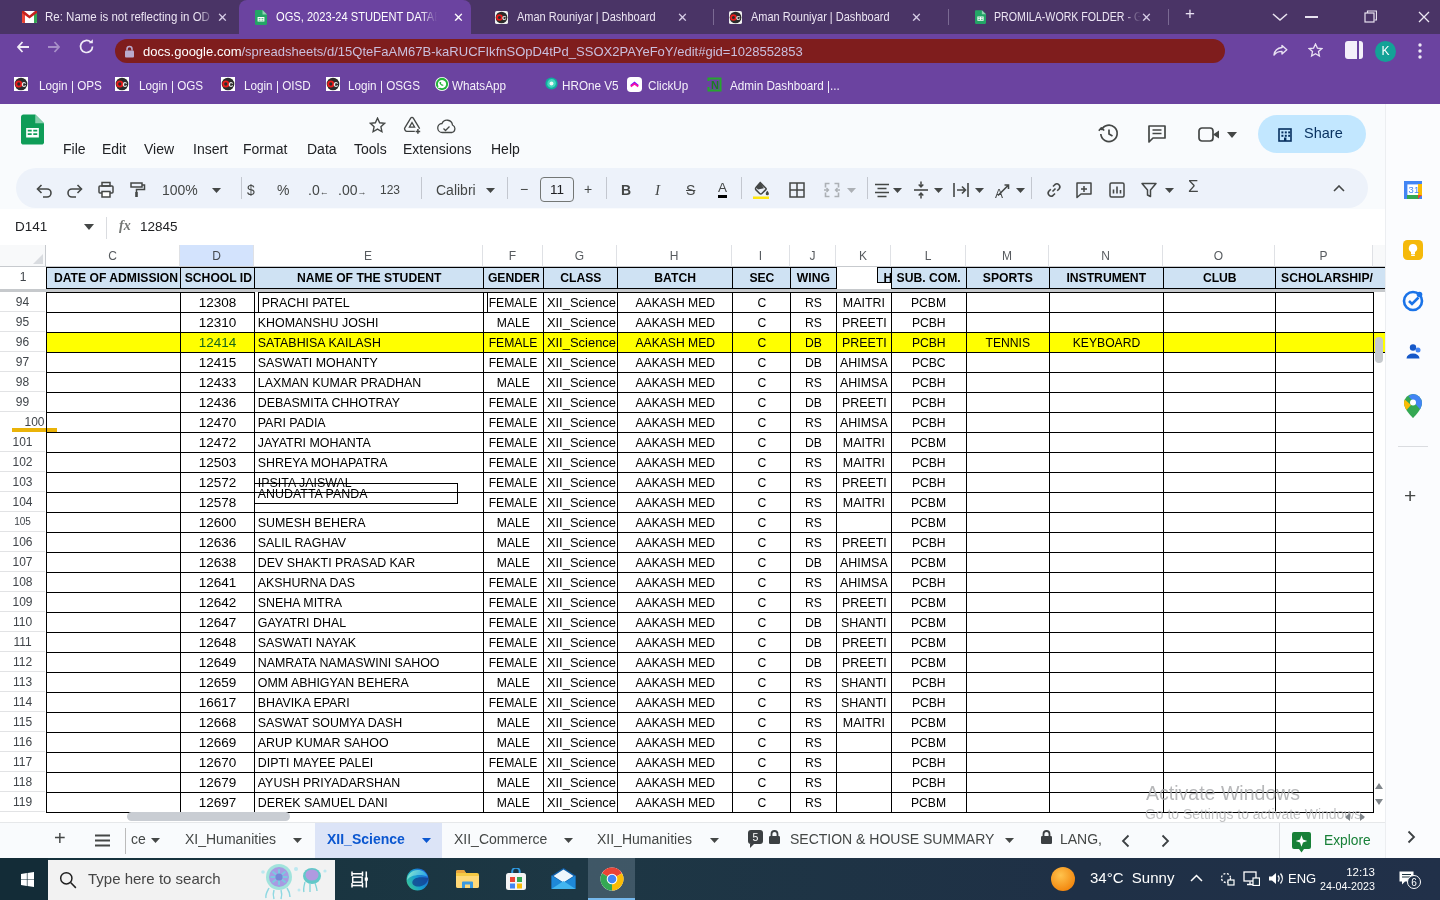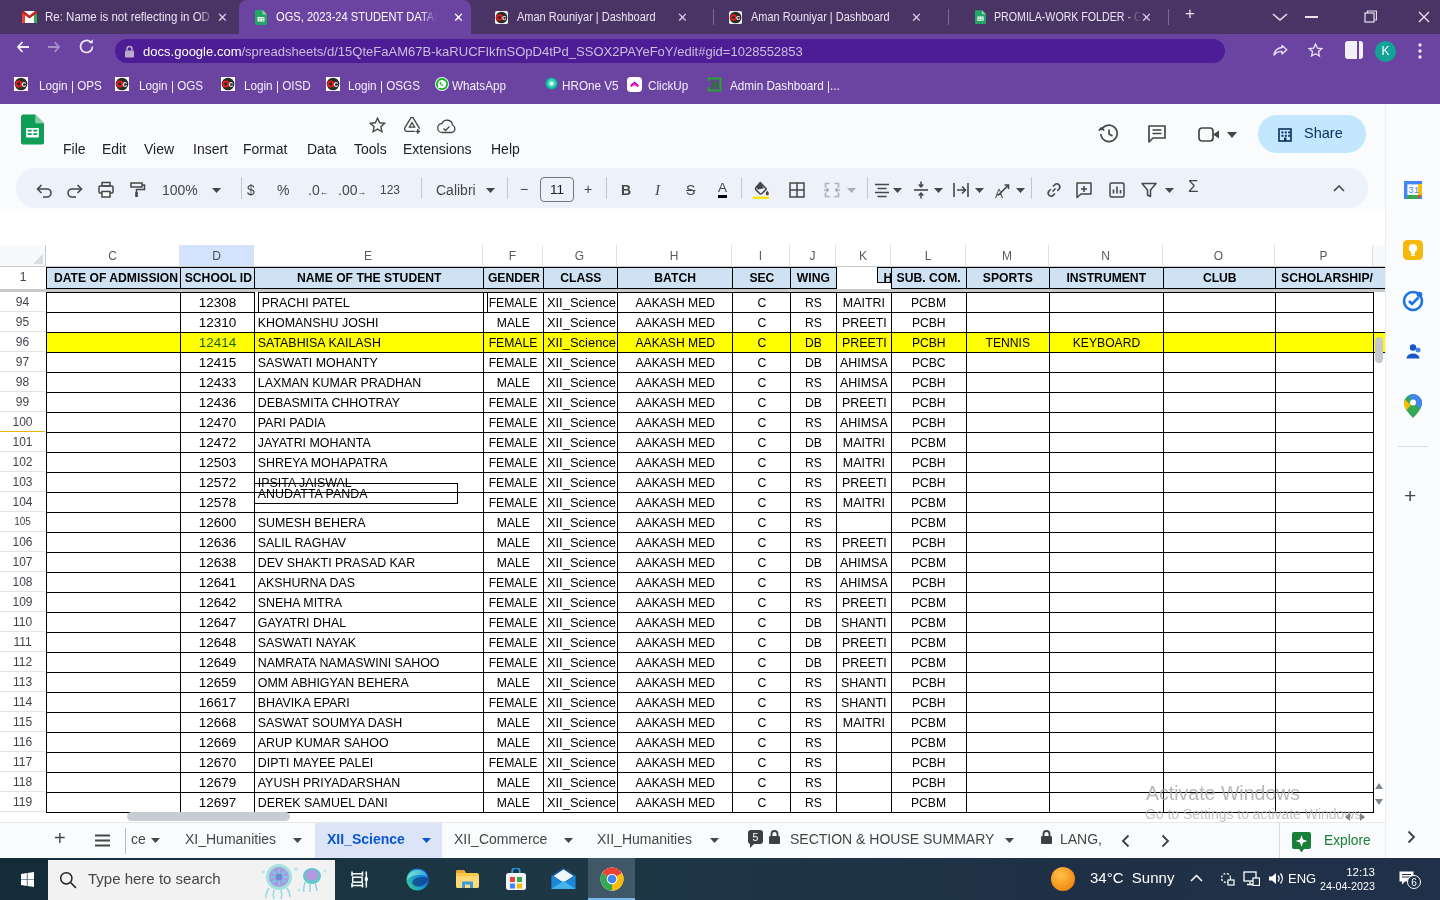--- a/index.html
+++ b/index.html
@@ -7,21 +7,21 @@
 body{font-family:"Liberation Sans",sans-serif;position:relative;background:#fff;}
 .abs{position:absolute;}
 
 #tabbar{left:0;top:0;width:1440px;height:34px;background:#4a3466;}
 .tab{position:absolute;top:0;height:34px;display:flex;align-items:center;color:#ece5f3;font-size:12.5px;}
 .tabx{color:#d9cfe8;font-size:13px;margin-left:8px;}
 .ttx{display:inline-block;transform-origin:0 50%;white-space:nowrap;}
 #activetab{position:absolute;left:239px;top:0;width:232px;height:34px;background:#6b43a0;border-radius:8px 8px 0 0;display:flex;align-items:center;color:#fff;font-size:12.5px;}
 .tabsep{position:absolute;top:9px;width:1px;height:16px;background:#7b6a93;}
 #toolbar-row{left:0;top:34px;width:1440px;height:32px;background:#6b43a0;}
-#omnibox{position:absolute;left:115px;top:39px;width:1110px;height:24px;background:#4c1d95;border-radius:12px;display:flex;align-items:center;color:#fff;font-size:13.5px;}
+#omnibox{position:absolute;left:115px;top:39px;width:1110px;height:24px;background:#7f1d1d;border-radius:12px;display:flex;align-items:center;color:#fff;font-size:13.5px;}
 #bookmarks{left:0;top:66px;width:1440px;height:39px;background:#6b43a0;color:#f5f1fa;font-size:13px;}
 .bmi{position:absolute;top:11px;}
 .bmt{position:absolute;top:12px;display:inline-block;transform:scaleX(0.9);transform-origin:0 50%;white-space:nowrap;}
 
 #sheets{left:0;top:104px;width:1440px;height:754px;background:#fff;}
 #stitle{position:absolute;left:62px;top:10px;font-size:17px;color:#1f1f1f;letter-spacing:-0.1px;}
 #smenus{position:absolute;left:0;top:37px;font-size:14px;color:#202124;}
 #smenus span{position:absolute;top:0;}
 #stoolbar{position:absolute;left:16px;top:64px;width:1352px;height:40px;background:#edf2fa;border-radius:20px;color:#444746;}
 .ti{position:absolute;top:13px;}
@@ -387,20 +387,29 @@
       </svg>
     <svg class="ti caret" style="left:1149px;" width="9" height="5" viewBox="0 0 9 5">
         <path d="M0 0h9L4.5 5z" fill="#444746"></path>
       </svg>
     <span class="ti" style="left:1172px;top:9px;font-size:17px;color:#444746;">Σ</span>
     <svg class="ti" style="left:1317px;top:17px;" width="12" height="7" viewBox="0 0 12 7">
         <path d="M1 6l5-5 5 5" fill="none" stroke="#444746" stroke-width="1.6"></path>
       </svg>
   </div>
 
+  <div id="fxbar">
+    <span class="abs" style="left:15px;top:10px;font-size:13.5px;color:#202124;">D141</span>
+    <svg class="abs" style="left:84px;top:15px;" width="10" height="6" viewBox="0 0 10 6">
+        <path d="M0 0h10L5 6z" fill="#444746"></path>
+      </svg>
+    <div class="abs" style="left:106px;top:8px;width:1px;height:22px;background:#dadce0;"></div>
+    <span class="abs" style="left:119px;top:9px;font-size:14px;font-style:italic;color:#747775;font-family:'Liberation Serif',serif;font-weight:bold;">fx</span>
+    <span class="abs" style="left:140px;top:10px;font-size:13.5px;color:#202124;">12845</span>
+  </div>
   <div id="grid">
 <div class="abs" style="left:0;top:0;width:46px;height:22px;background:#f8f9fa;border-right:1px solid #c7cace;border-bottom:1px solid #c7cace;"></div>
       <svg class="abs" style="left:32px;top:8px;" width="12" height="12" viewBox="0 0 12 12">
         <path d="M11 1v10H1z" fill="#d9dce0"></path>
       </svg>
 <div class="abs" style="left:46px;top:0;width:134px;height:22px;background:#fff;color:#575b5f;border-right:1px solid #dfe1e5;border-bottom:1px solid #c7cace;font-size:12px;text-align:center;line-height:22px;">C</div>
 <div class="abs" style="left:180px;top:0;width:74px;height:22px;background:#d3e3fd;color:#474b50;border-right:1px solid #dfe1e5;border-bottom:1px solid #c7cace;font-size:12px;text-align:center;line-height:22px;">D</div>
 <div class="abs" style="left:254px;top:0;width:229px;height:22px;background:#fff;color:#575b5f;border-right:1px solid #dfe1e5;border-bottom:1px solid #c7cace;font-size:12px;text-align:center;line-height:22px;">E</div>
 <div class="abs" style="left:483px;top:0;width:60px;height:22px;background:#fff;color:#575b5f;border-right:1px solid #dfe1e5;border-bottom:1px solid #c7cace;font-size:12px;text-align:center;line-height:22px;">F</div>
 <div class="abs" style="left:543px;top:0;width:74px;height:22px;background:#fff;color:#575b5f;border-right:1px solid #dfe1e5;border-bottom:1px solid #c7cace;font-size:12px;text-align:center;line-height:22px;">G</div>
@@ -515,21 +524,21 @@
 <div class="cell l cl" style="left:543px;top:147px;width:75px;height:21px;"><span>XII_Science</span></div>
 <div class="cell c bt" style="left:617px;top:147px;width:116px;height:21px;"><span>AAKASH MED</span></div>
 <div class="cell c" style="left:732px;top:147px;width:59px;height:21px;"><span>C</span></div>
 <div class="cell c" style="left:790px;top:147px;width:47px;height:21px;"><span>DB</span></div>
 <div class="cell c hs" style="left:836px;top:147px;width:56px;height:21px;"><span>PREETI</span></div>
 <div class="cell c sb" style="left:891px;top:147px;width:76px;height:21px;"><span>PCBH</span></div>
 <div class="cell c gn" style="left:966px;top:147px;width:84px;height:21px;"><span></span></div>
 <div class="cell c bt" style="left:1049px;top:147px;width:115px;height:21px;"><span></span></div>
 <div class="cell c" style="left:1163px;top:147px;width:113px;height:21px;"><span></span></div>
 <div class="cell c" style="left:1275px;top:147px;width:99px;height:21px;"><span></span></div>
-<div class="abs" style="left:0;top:167px;width:45px;height:20px;font-size:12px;color:#40454a;text-align:center;line-height:20px;border-bottom:1px solid #eab308;">100</div>
+<div class="abs" style="left:12px;top:167px;width:45px;height:20px;font-size:12px;color:#40454a;text-align:center;line-height:20px;border-bottom:4px solid #eab308;">100</div>
 <div class="cell c" style="left:46px;top:167px;width:135px;height:21px;"><span></span></div>
 <div class="cell c id" style="left:180px;top:167px;width:75px;height:21px;"><span>12470</span></div>
 <div class="cell l nm" style="left:254px;top:167px;width:230px;height:21px;"><span>PARI PADIA</span></div>
 <div class="cell c gn" style="left:483px;top:167px;width:61px;height:21px;"><span>FEMALE</span></div>
 <div class="cell l cl" style="left:543px;top:167px;width:75px;height:21px;"><span>XII_Science</span></div>
 <div class="cell c bt" style="left:617px;top:167px;width:116px;height:21px;"><span>AAKASH MED</span></div>
 <div class="cell c" style="left:732px;top:167px;width:59px;height:21px;"><span>C</span></div>
 <div class="cell c" style="left:790px;top:167px;width:47px;height:21px;"><span>RS</span></div>
 <div class="cell c hs" style="left:836px;top:167px;width:56px;height:21px;"><span>AHIMSA</span></div>
 <div class="cell c sb" style="left:891px;top:167px;width:76px;height:21px;"><span>PCBH</span></div>

